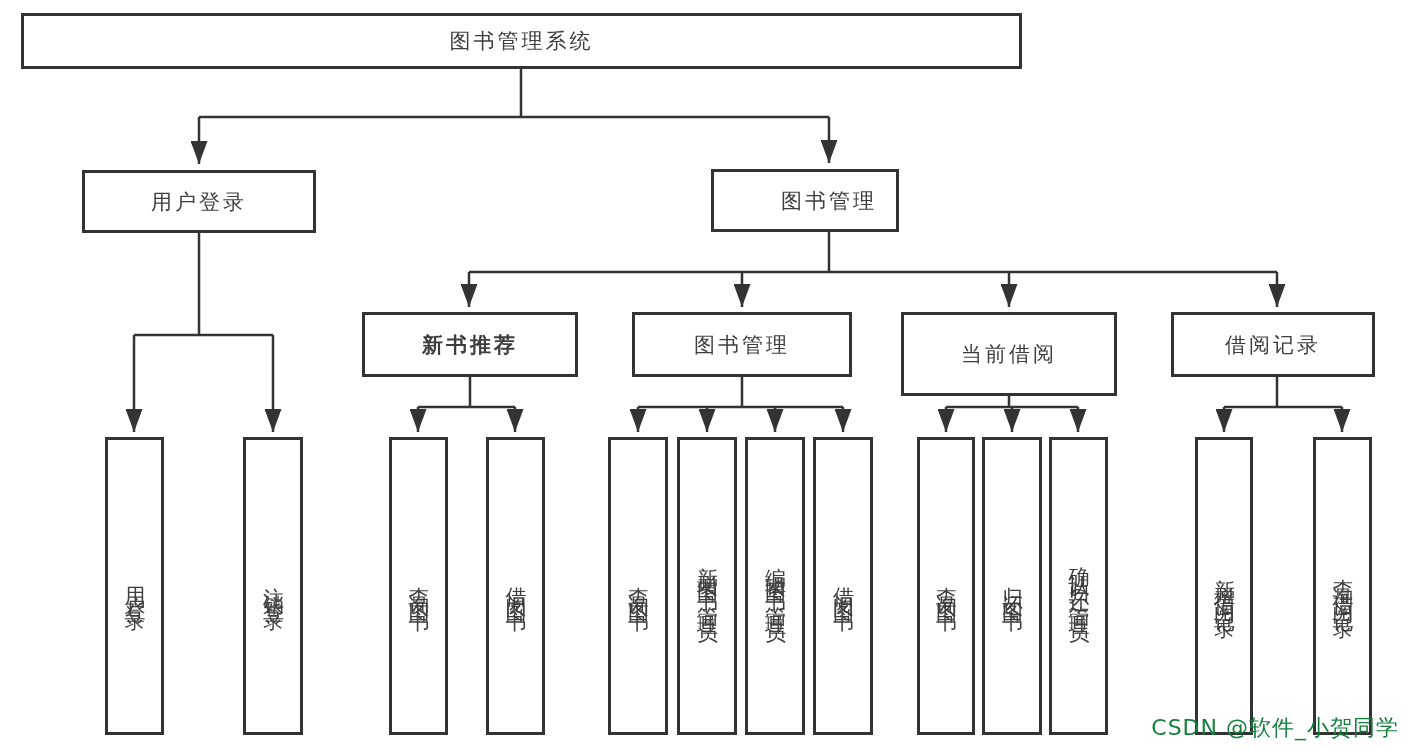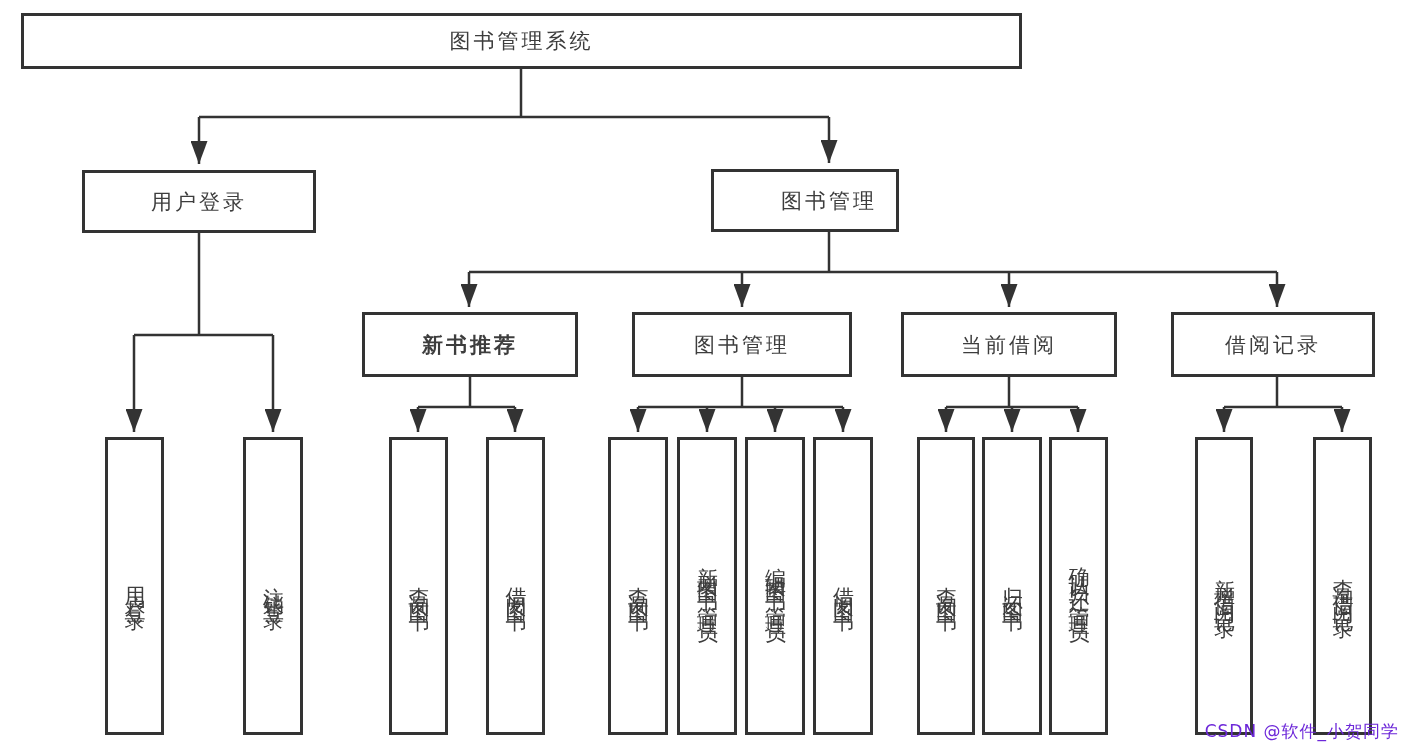--- a/index.html
+++ b/index.html
@@ -33,23 +33,23 @@
     text-orientation: mixed;
     font-size: 21px;
     letter-spacing: 8px;
     line-height: 1;
     color: #3d3d3d;
   }
   .watermark {
     position: absolute;
     right: 6px;
     bottom: 4px;
-    font-size: 17px;
+    font-size: 22px;
     letter-spacing: 1px;
-    color: #6d28d9;
+    color: #15803d;
     z-index: 3;
     white-space: nowrap;
   }
 </style>
 </head>
 <body>
 
 <div class="canvas">
 
   <svg class="connectors" width="1405" height="747" viewBox="0 0 1405 747">
@@ -112,21 +112,21 @@
   <div class="box" style="left:711px; top:169px; width:188px; height:63px;padding-left:48px;">
     <span class="hlabel">图书管理</span>
   </div>
 
   <div class="box" style="left:362px; top:312px; width:216px; height:65px;font-weight:bold;">
     <span class="hlabel">新书推荐</span>
   </div>
   <div class="box" style="left:632px; top:312px; width:220px; height:65px;">
     <span class="hlabel">图书管理</span>
   </div>
-  <div class="box" style="left:901px; top:312px; width:216px; height:65px;">
+  <div class="box" style="left:901px; top:312px; width:216px; height:84px;">
     <span class="hlabel">当前借阅</span>
   </div>
   <div class="box" style="left:1171px; top:312px; width:204px; height:65px;">
     <span class="hlabel">借阅记录</span>
   </div>
 
   <div class="box" style="left:105px; top:437px; width:59px; height:298px;">
     <span class="vlabel">用户登录</span>
   </div>
   <div class="box" style="left:243px; top:437px; width:60px; height:298px;">

